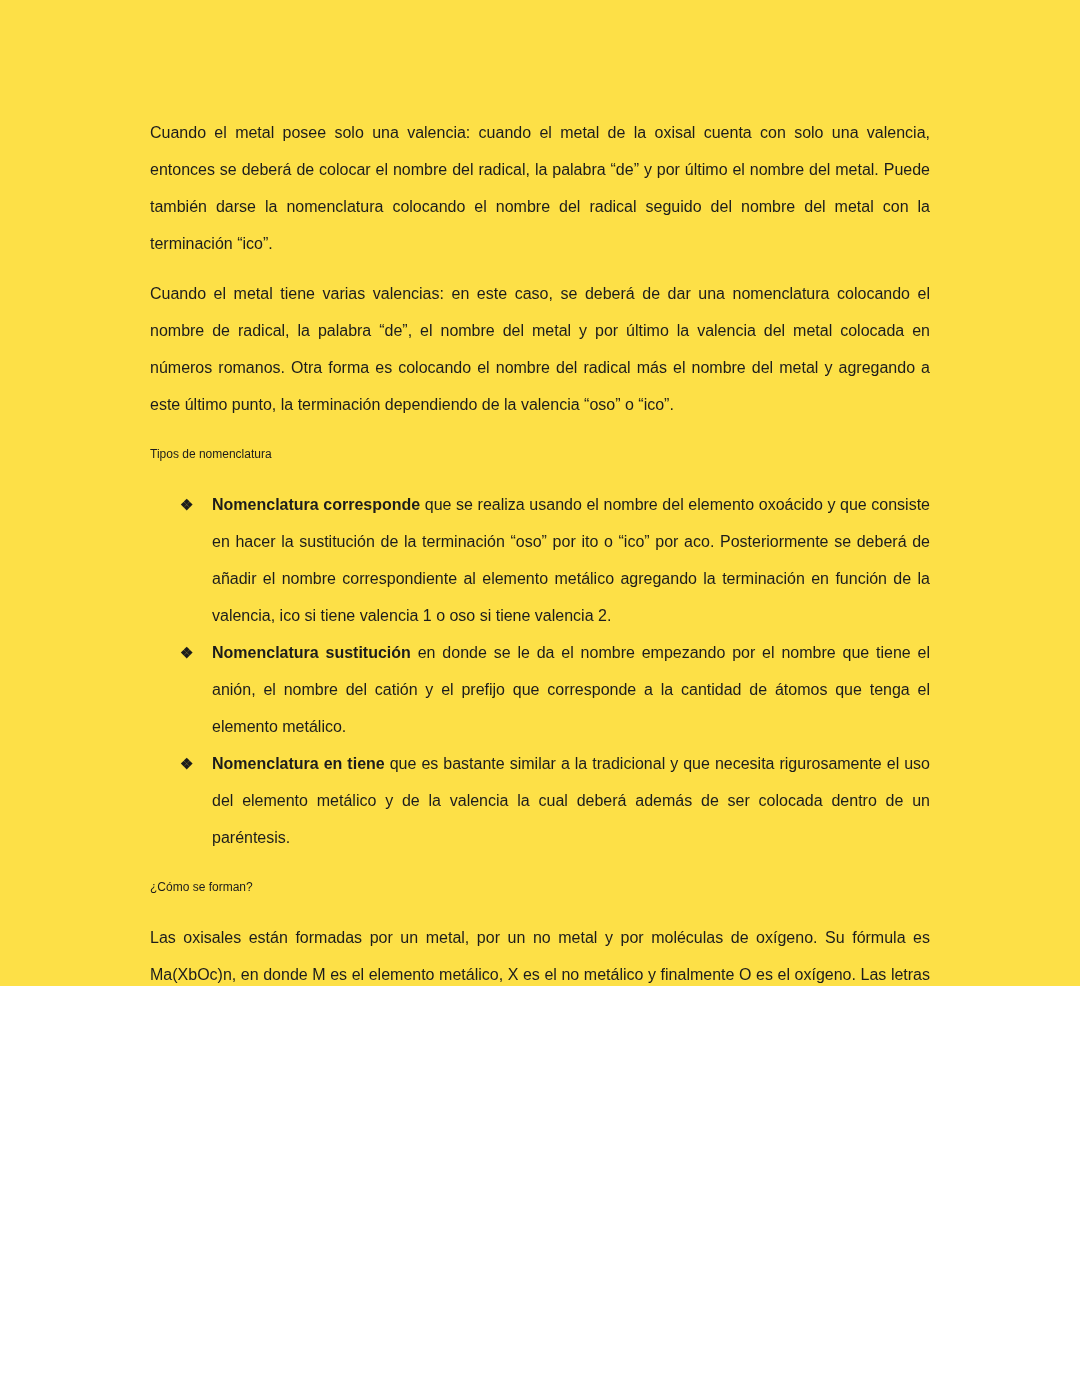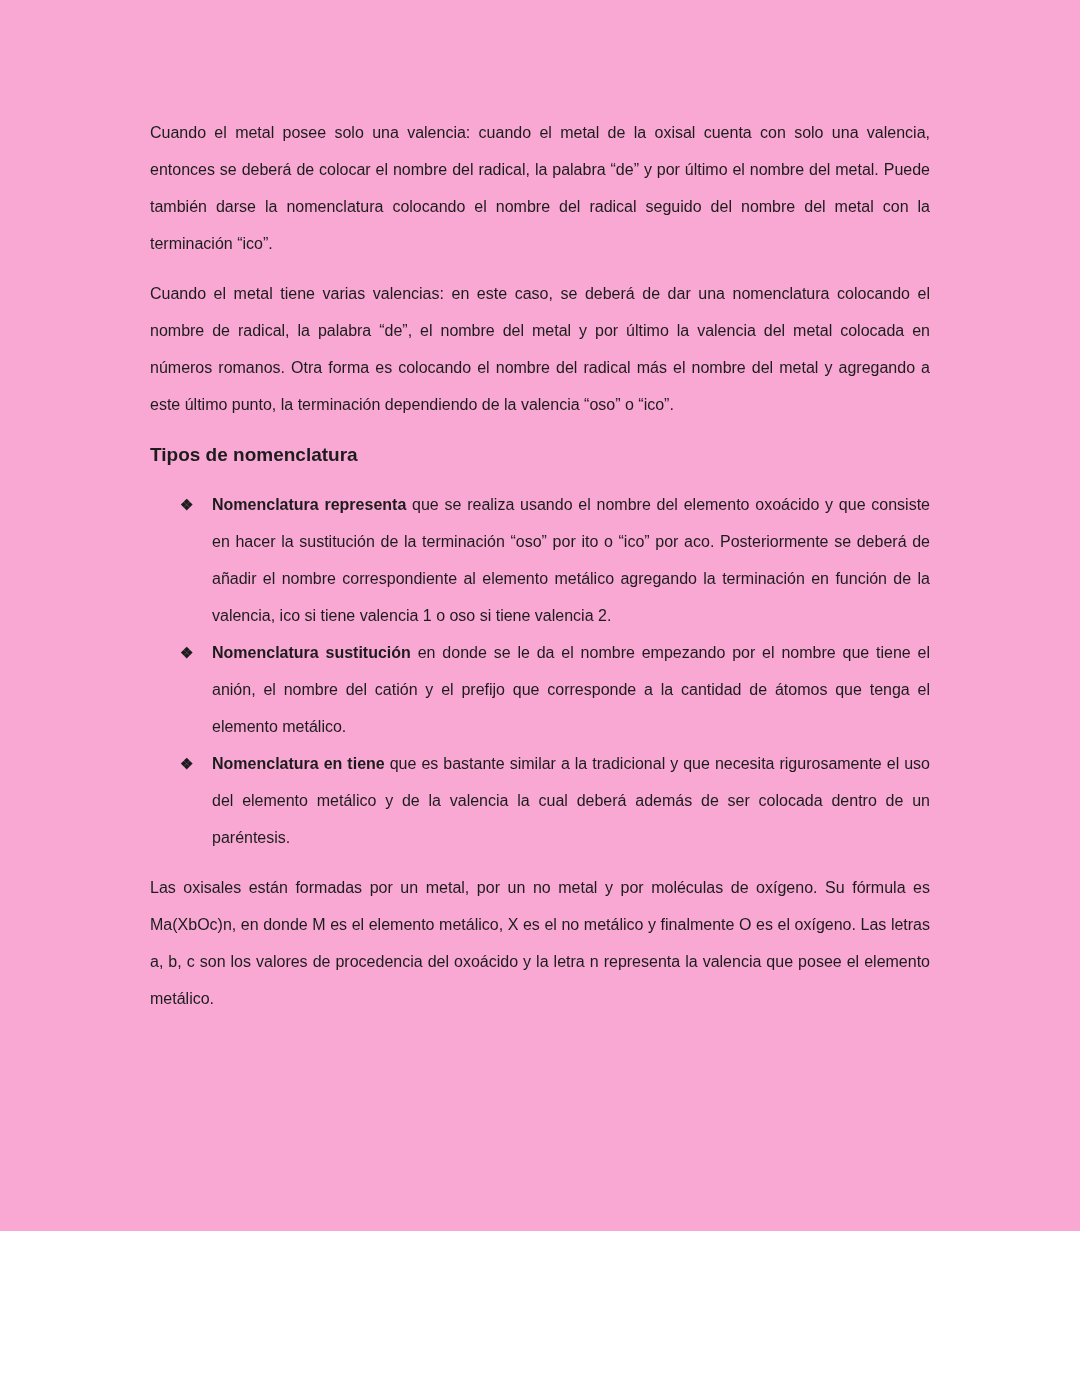--- a/index.html
+++ b/index.html
@@ -3,42 +3,42 @@
 <meta charset="utf-8">
 <style>
   html, body {
     margin: 0;
     padding: 0;
     background: #ffffff;
   }
   .page {
     position: relative;
     width: 1080px;
-    height: 1231px;
-    background: #f9a8d4;
+    height: 986px;
+    background: #fde047;
     overflow: hidden;
     font-family: "Liberation Sans", sans-serif;
   }
   .doc {
     position: absolute;
     left: 150px;
     top: 114px;
     width: 780px;
     color: #1c1c1c;
     font-size: 16px;
     line-height: 37px;
     text-align: justify;
   }
   .para {
     margin: 0 0 13px 0;
   }
   .heading {
-    font-size: 19px;
+    font-size: 12px;
     line-height: 37px;
-    font-weight: bold;
+    font-weight: normal;
     margin: 0 0 13px 0;
     text-align: left;
   }
   .nom-list {
     list-style: none;
     margin: 0 0 13px 0;
     padding: 0;
   }
   .nom-item {
     position: relative;
@@ -66,29 +66,30 @@
 
     <p class="para">Cuando el metal posee solo una valencia: cuando el metal de la oxisal cuenta con solo una valencia, entonces se deberá de colocar el nombre del radical, la palabra “de” y por último el nombre del metal. Puede también darse la nomenclatura colocando el nombre del radical seguido del nombre del metal con la terminación “ico”.</p>
 
     <p class="para">Cuando el metal tiene varias valencias: en este caso, se deberá de dar una nomenclatura colocando el nombre de radical, la palabra “de”, el nombre del metal y por último la valencia del metal colocada en números romanos. Otra forma es colocando el nombre del radical más el nombre del metal y agregando a este último punto, la terminación dependiendo de la valencia “oso” o “ico”.</p>
 
     <h2 class="heading">Tipos de nomenclatura</h2>
 
     <ul class="nom-list">
       <li class="nom-item">
         <span class="bullet">❖</span>
-        <span class="lead">Nomenclatura representa</span><span> que se realiza usando el nombre del elemento oxoácido y que consiste en hacer la sustitución de la terminación “oso” por ito o “ico” por aco. Posteriormente se deberá de añadir el nombre correspondiente al elemento metálico agregando la terminación en función de la valencia, ico si tiene valencia 1 o oso si tiene valencia 2.</span>
+        <span class="lead">Nomenclatura corresponde</span><span> que se realiza usando el nombre del elemento oxoácido y que consiste en hacer la sustitución de la terminación “oso” por ito o “ico” por aco. Posteriormente se deberá de añadir el nombre correspondiente al elemento metálico agregando la terminación en función de la valencia, ico si tiene valencia 1 o oso si tiene valencia 2.</span>
       </li>
       <li class="nom-item">
         <span class="bullet">❖</span>
         <span class="lead">Nomenclatura sustitución</span><span> en donde se le da el nombre empezando por el nombre que tiene el anión, el nombre del catión y el prefijo que corresponde a la cantidad de átomos que tenga el elemento metálico.</span>
       </li>
       <li class="nom-item">
         <span class="bullet">❖</span>
         <span class="lead">Nomenclatura en tiene</span><span> que es bastante similar a la tradicional y que necesita rigurosamente el uso del elemento metálico y de la valencia la cual deberá además de ser colocada dentro de un paréntesis.</span>
       </li>
     </ul>
 
+    <h2 class="heading">¿Cómo se forman?</h2>
 
     <p class="para">Las oxisales están formadas por un metal, por un no metal y por moléculas de oxígeno. Su fórmula es Ma(XbOc)n, en donde M es el elemento metálico, X es el no metálico y finalmente O es el oxígeno. Las letras a, b, c son los valores de procedencia del oxoácido y la letra n representa la valencia que posee el elemento metálico.</p>
 
   </div>
 </div>
 
 </body></html>

